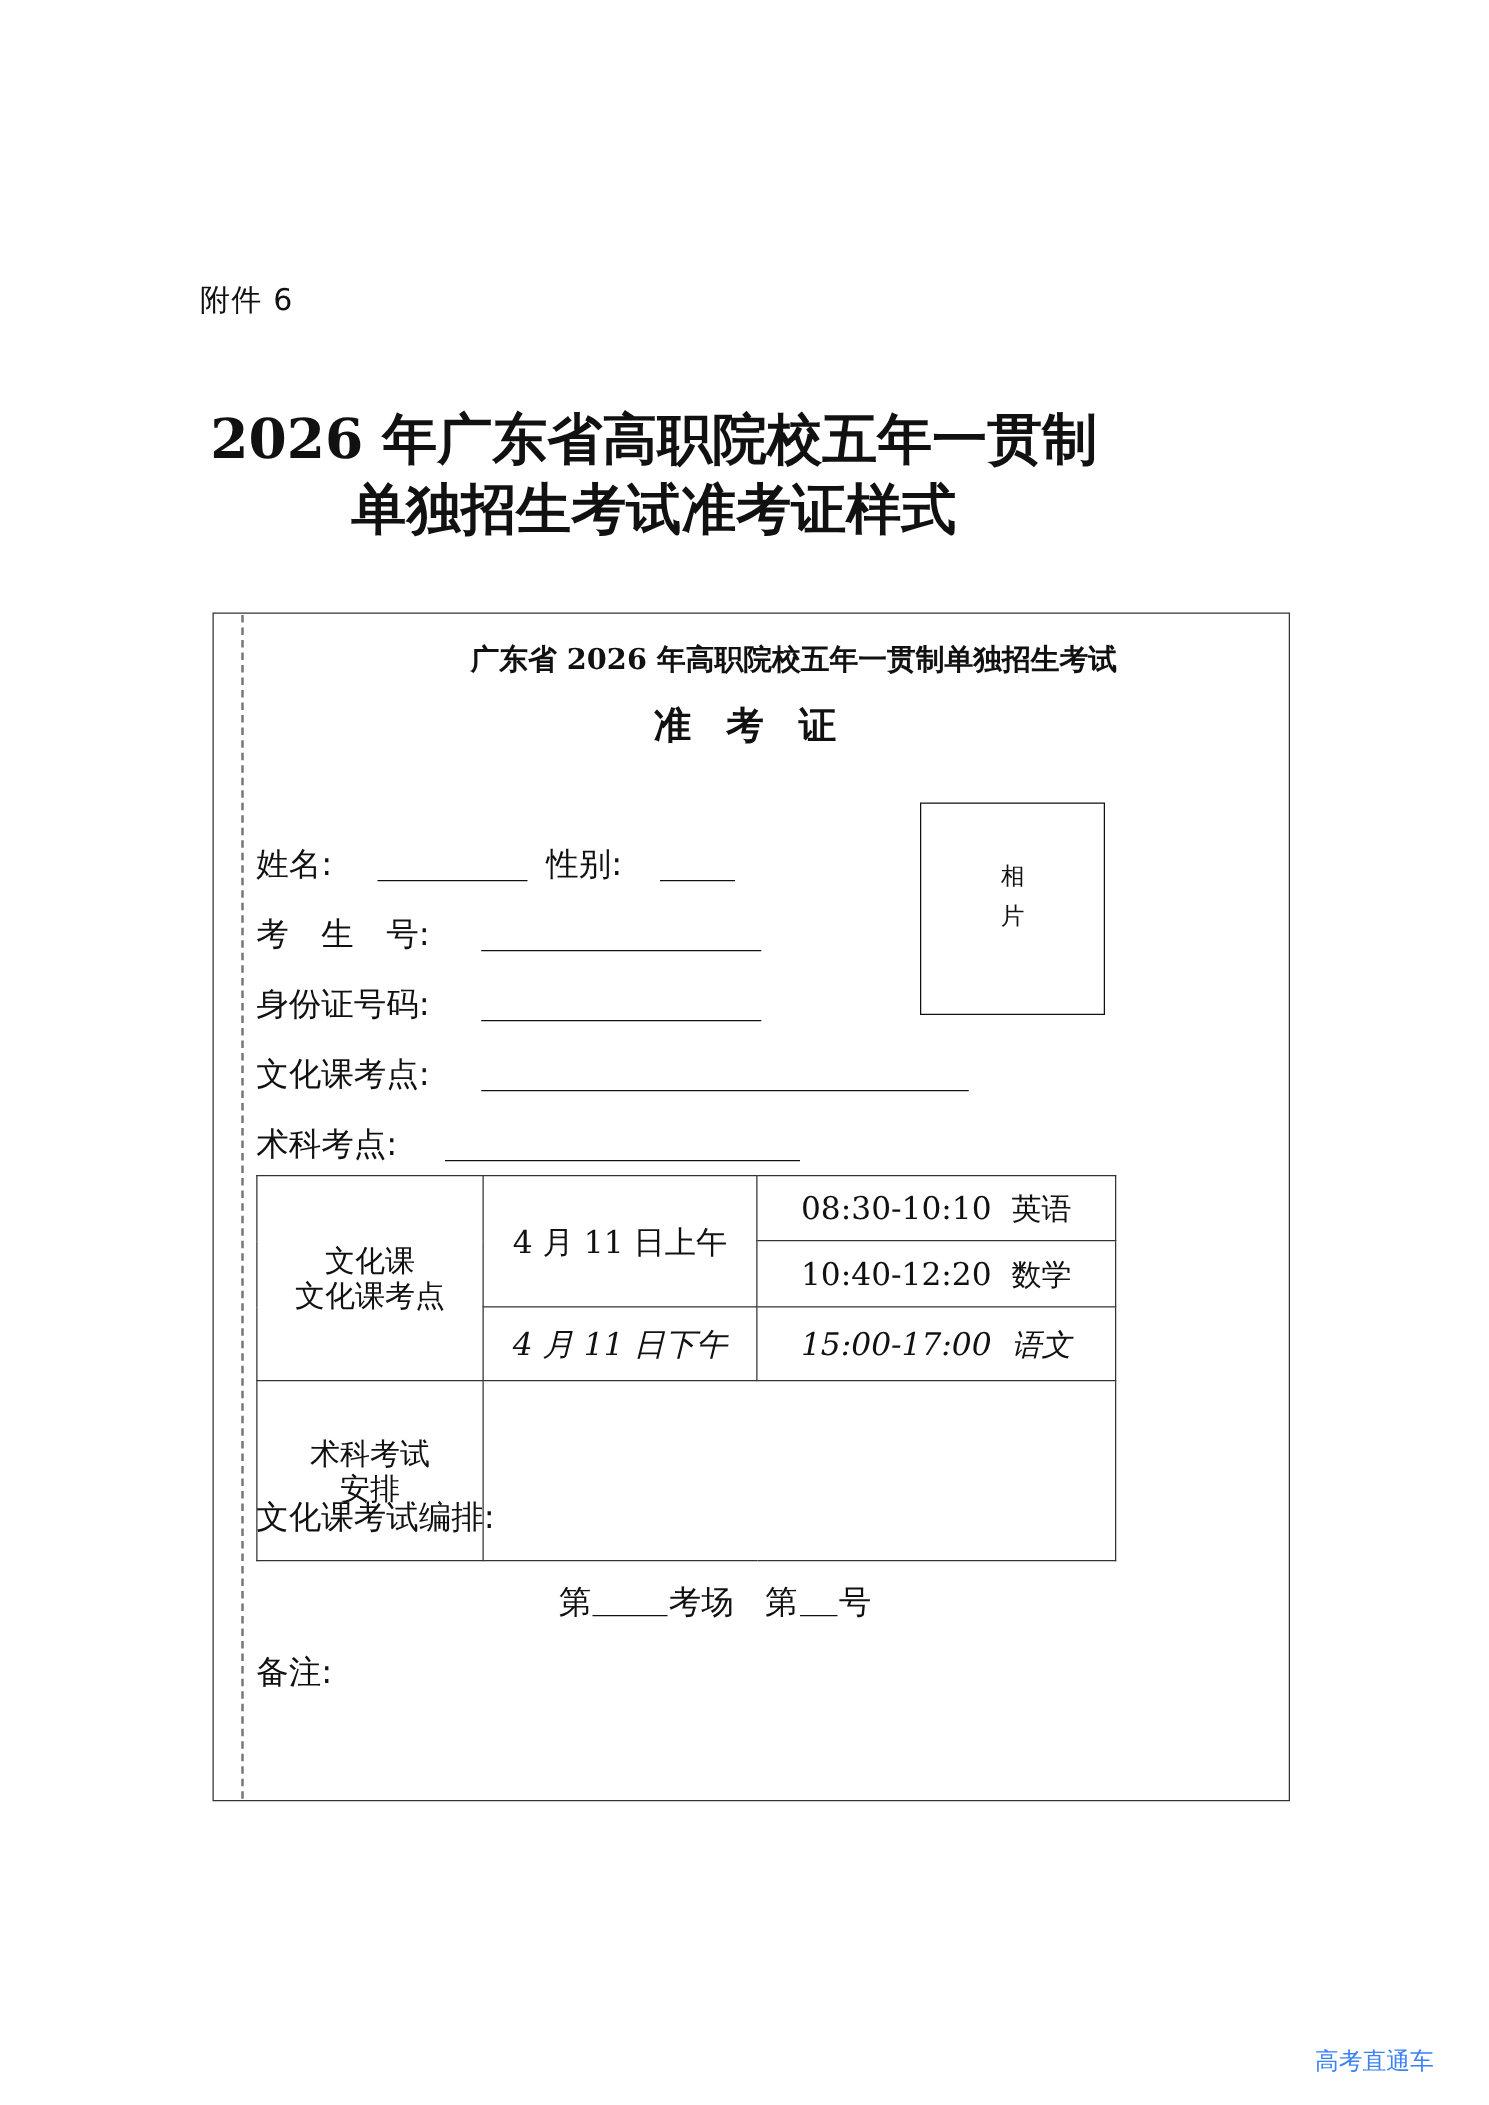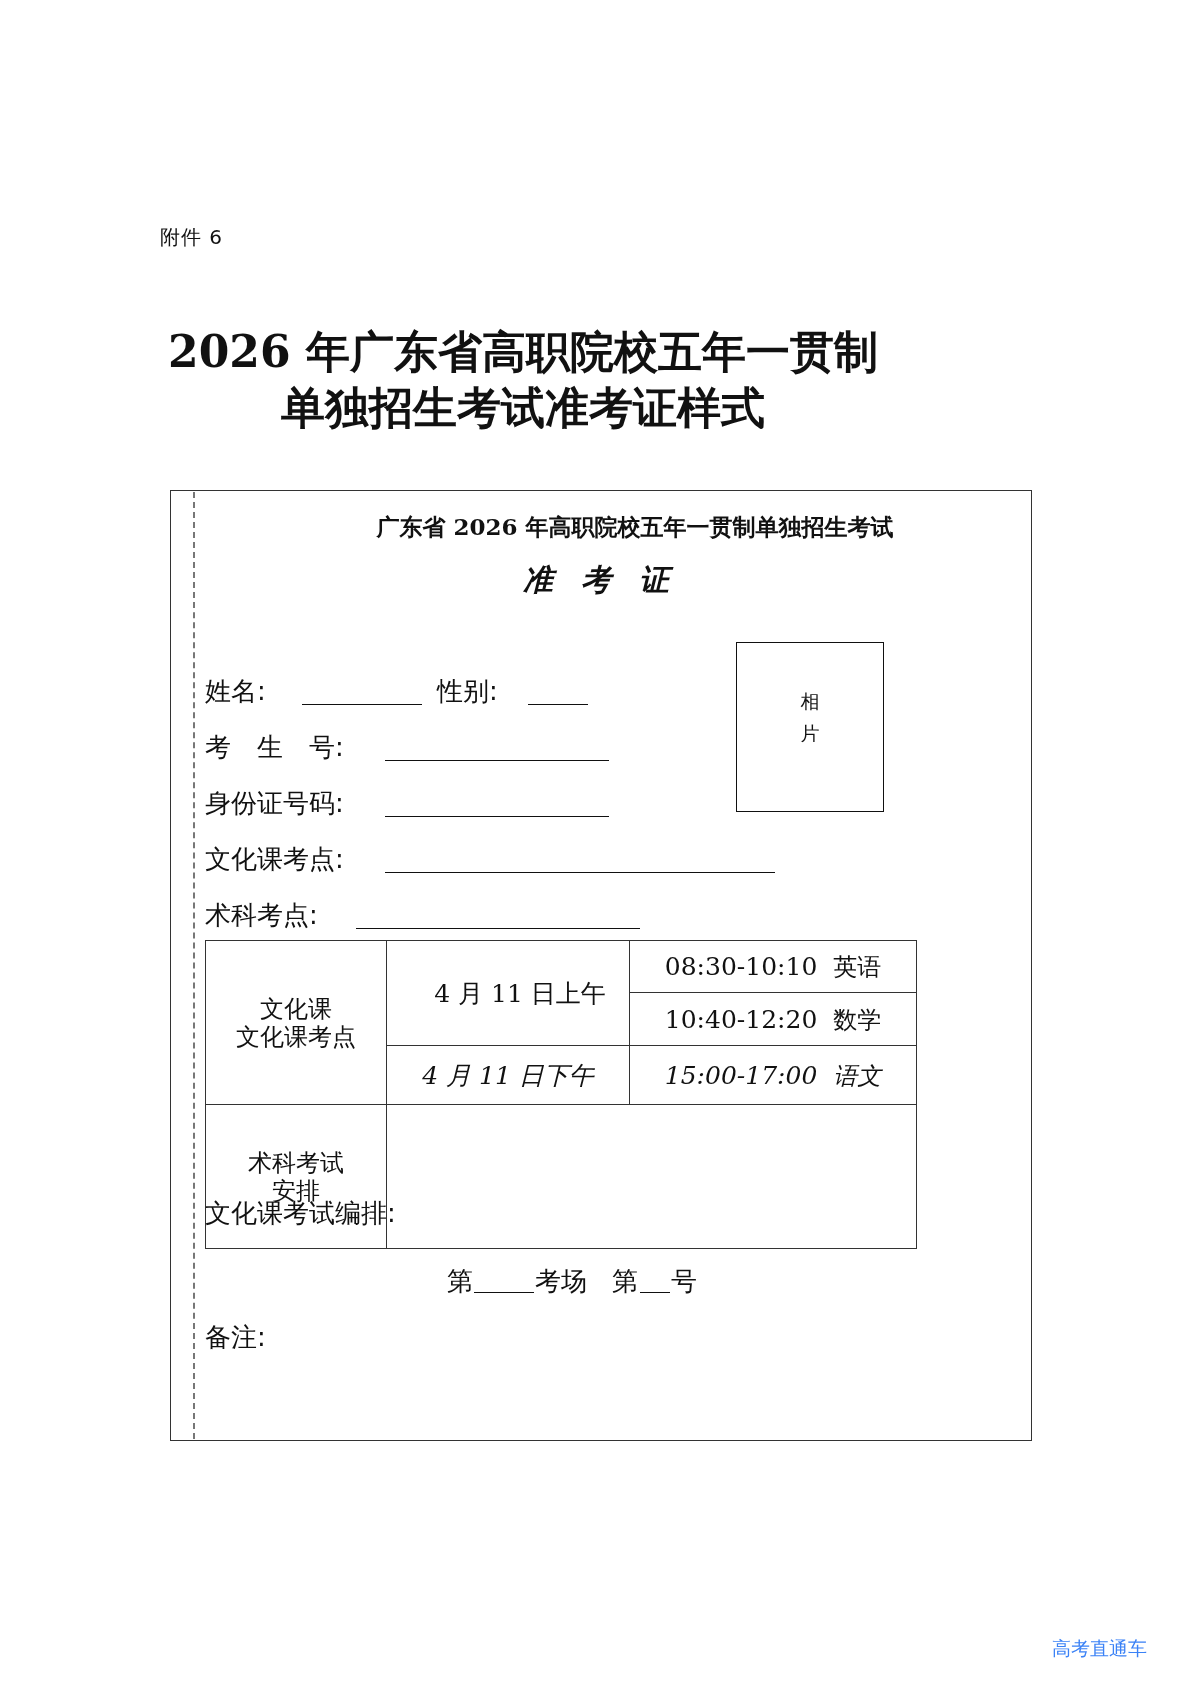--- a/index.html
+++ b/index.html
@@ -1,26 +1,26 @@
 <!DOCTYPE html>
 <html><head>
 <meta charset="utf-8">
 <style>
   html, body { margin:0; padding:0; background:#ffffff; }
   body { width:1191px; height:1684px; position:relative; overflow:hidden; font-family:"DejaVu Serif","Liberation Serif",serif; color:#111; }
   .abs { position:absolute; }
-  .annex { left:160px; top:224px; font-size:20px; font-family:"DejaVu Sans","Liberation Sans",sans-serif; letter-spacing:1px; }
+  .annex { left:160px; top:224px; font-size:24px; font-family:"DejaVu Sans","Liberation Sans",sans-serif; letter-spacing:1px; }
   .title { left:0; width:1046px; text-align:center; font-weight:bold; font-size:44px; line-height:56px; }
   .t1 { top:324px; }
   .t2 { top:380px; }
   .frame { left:170px; top:490px; width:862px; height:951px; border:1.5px solid #333; box-sizing:border-box; }
   .dash { left:193px; top:492px; height:947px; border-left:2px dashed #777; }
   .card-head { left:170px; width:862px; text-align:center; font-weight:bold; }
   .ch1 { top:512px; font-size:23px;margin-left:34px; }
-  .ch2 { top:560px; font-size:30px; letter-spacing:28px; padding-left:18px; box-sizing:border-box;font-style:italic; }
+  .ch2 { top:560px; font-size:30px; letter-spacing:28px; padding-left:18px; box-sizing:border-box; }
   .field { font-family:"DejaVu Sans","Liberation Sans",sans-serif; font-size:26px; white-space:pre; }
   .line { border-bottom:1.8px solid #111; height:0; }
   .photo { left:736px; top:642px; width:148px; height:170px; border:1.5px solid #111; box-sizing:border-box; }
   .photo-lbl { width:100%; text-align:center; font-family:"DejaVu Sans","Liberation Sans",sans-serif; font-size:19px; line-height:32px; margin-top:42px; }
   table.sched { position:absolute; left:205px; top:940px; border-collapse:collapse; font-size:25px; }
   table.sched td { border:1.5px solid #333; text-align:center; vertical-align:middle; padding:0; }
   .cjk { font-family:"DejaVu Sans","Liberation Sans",sans-serif; font-size:24px; line-height:28px; }
   .watermark { left:1052px; top:1636px; font-family:"DejaVu Sans","Liberation Sans",sans-serif; font-size:19px; color:#3b82f6; }
 </style>
 </head>
@@ -60,21 +60,21 @@
 <div class="abs field" style="left:205px;top:898px;">术科考点:</div>
 <div class="abs line" style="left:356px;top:928px;width:284px;"></div>
 
 <table class="sched">
   <tbody>
       <tr style="height:52px;">
     <td rowspan="3" style="width:180px;" class="cjk">
       <div>文化课</div>
       <div>文化课考点</div>
     </td>
-    <td rowspan="2" style="width:218px;padding-left:24px;">4 月 11 日上午</td>
+    <td rowspan="2" style="width:218px;">4 月 11 日上午</td>
     <td style="width:286px;">
       <span>08:30-10:10</span>&nbsp;
       <span class="cjk">英语</span>
     </td>
   </tr>
   <tr style="height:53px;">
     <td>
       <span>10:40-12:20</span>&nbsp;
       <span class="cjk">数学</span>
     </td>

